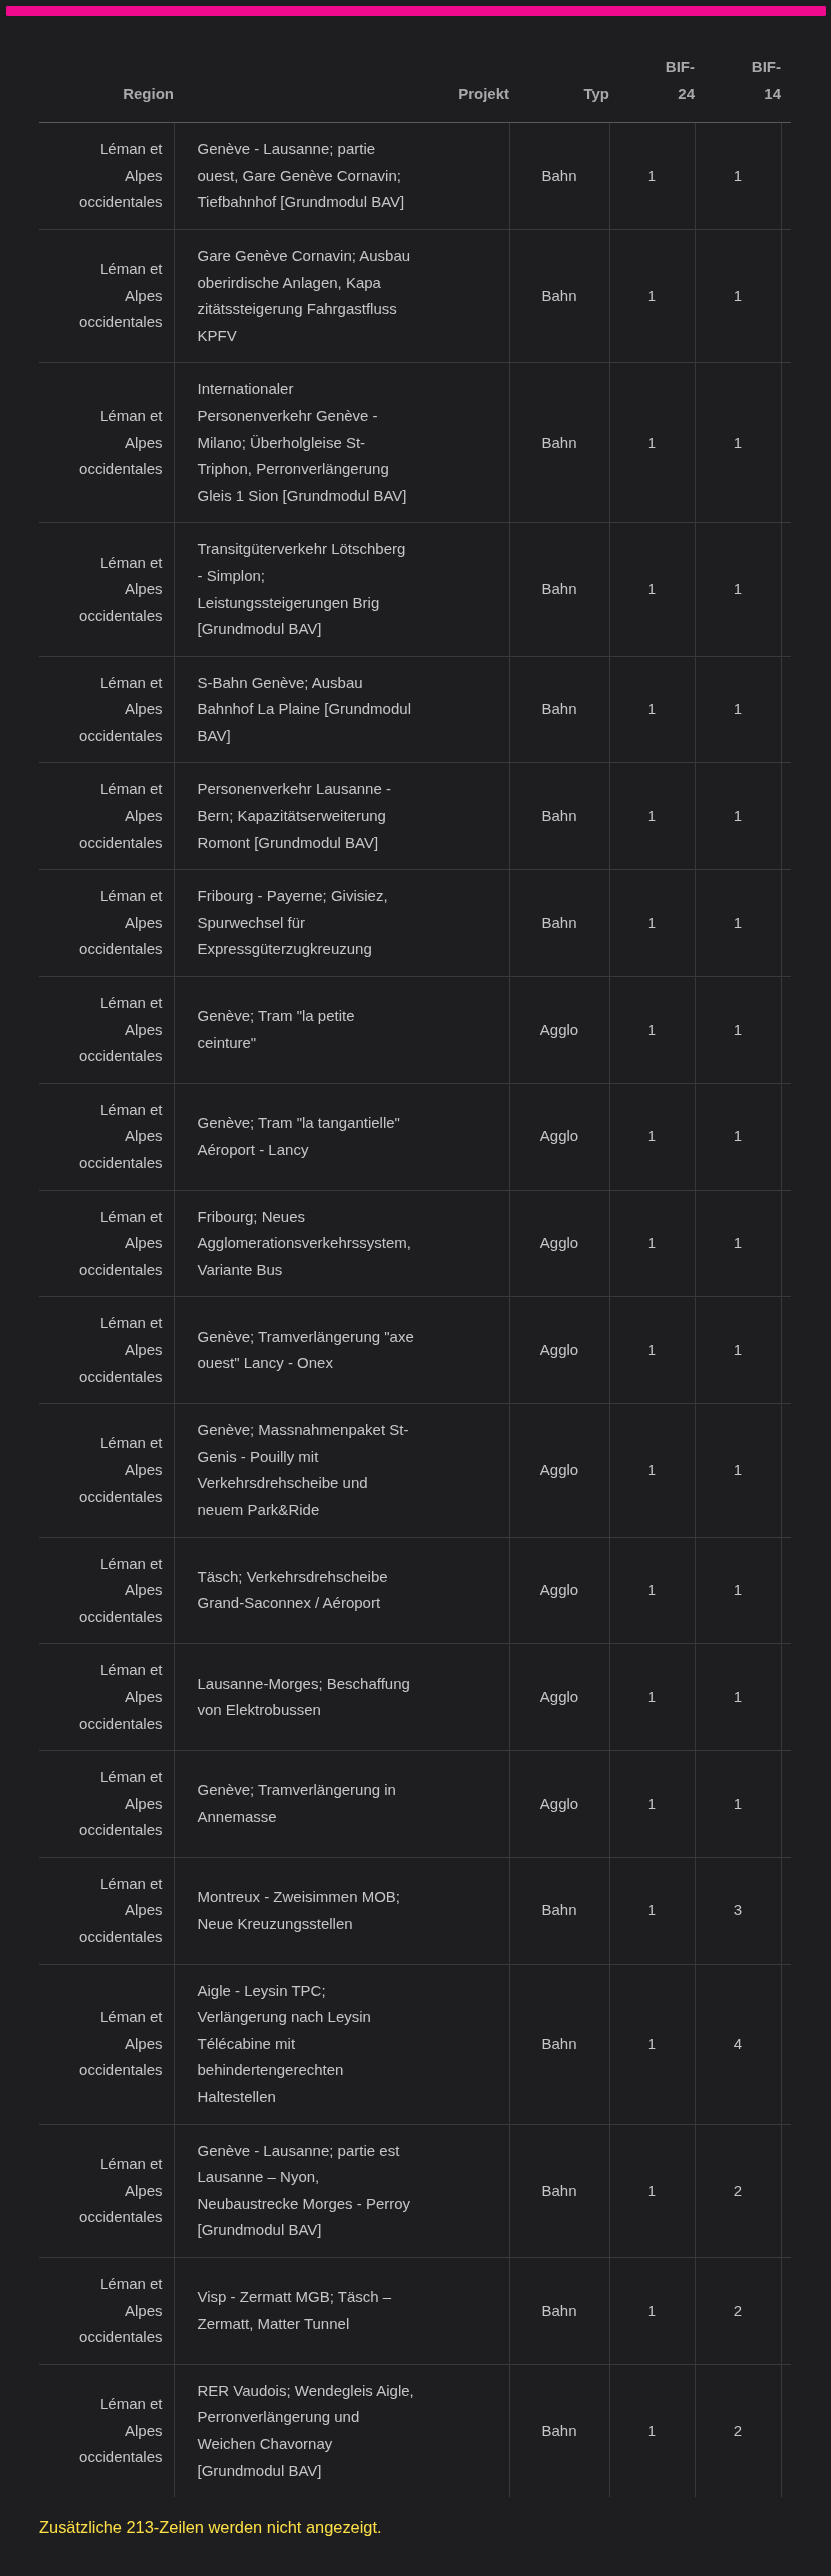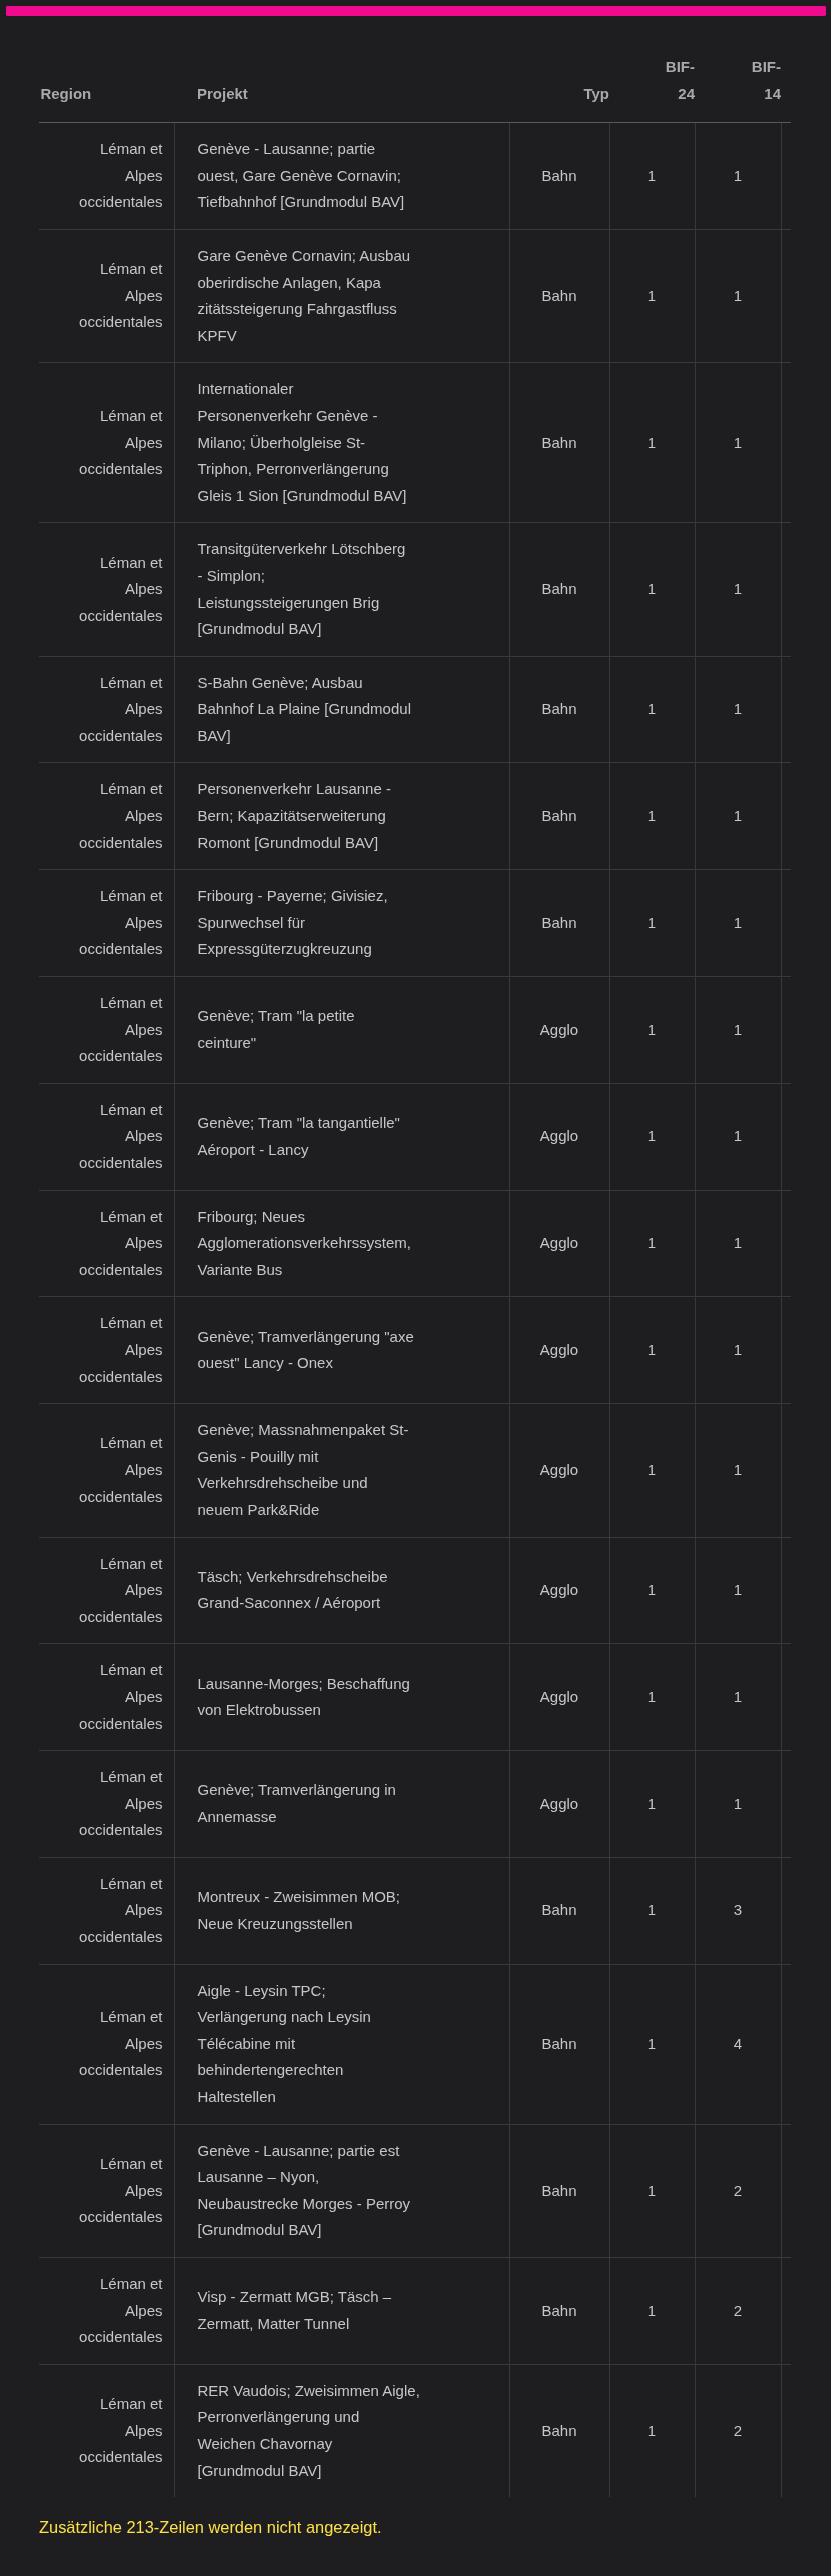--- a/index.html
+++ b/index.html
@@ -37,21 +37,21 @@
   col.c-spacer { width: 10.2px; }
 
   thead th {
     font-weight: 700;
     color: #A9A9AB;
     vertical-align: bottom;
     padding: 0 0 15px 0;
     border-bottom: 1.4px solid #59595B;
     white-space: pre-line;
   }
-  th.h-left { text-align: left; }
+  th.h-left { text-align: right; }
   th.h-center { text-align: right; }
   th.h-projekt { padding-left: 23px; }
   th.h-region { padding-left: 1.4px; }
 
   tbody td {
     vertical-align: middle;
     padding: 13px 0;
     white-space: pre-line;
   }
   tbody tr + tr td { border-top: 0.7px solid #39393B; }
@@ -339,21 +339,21 @@
     <td class="typ-cell">Bahn</td>
     <td class="bif-cell">1</td>
     <td class="bif-cell">2</td>
     <td></td>
   </tr>
 
   <tr>
     <td class="region-cell">Léman et
 Alpes
 occidentales</td>
-    <td class="projekt-cell">RER Vaudois; Zweisimmen Aigle,
+    <td class="projekt-cell">RER Vaudois; Wendegleis Aigle,
 Perronverlängerung und
 Weichen Chavornay
 [Grundmodul BAV]</td>
     <td class="typ-cell">Bahn</td>
     <td class="bif-cell">1</td>
     <td class="bif-cell">2</td>
     <td></td>
   </tr>
 </tbody>
 </table>

